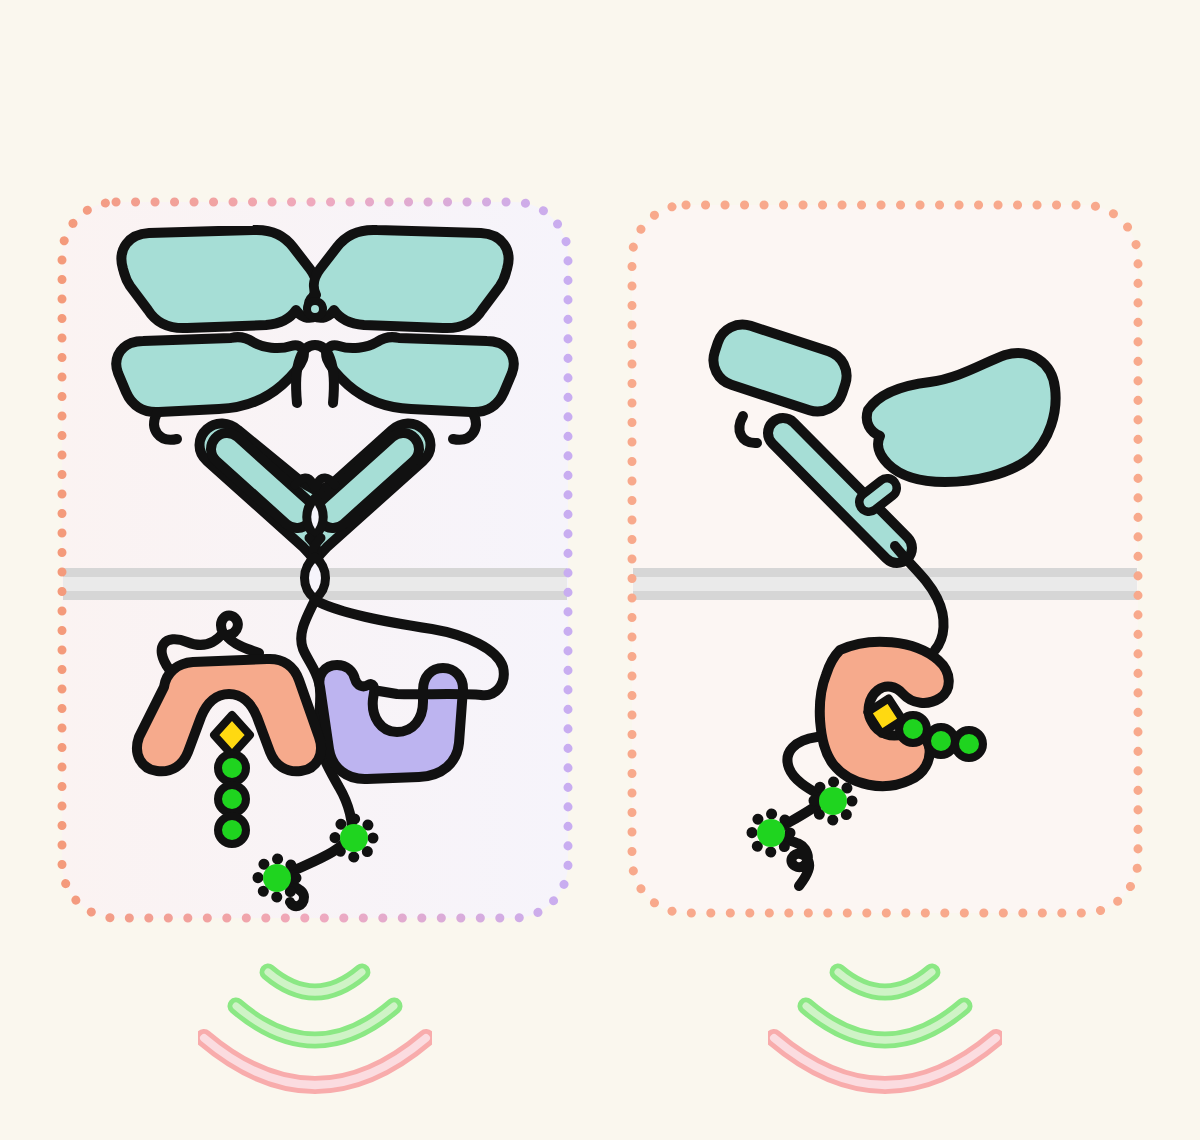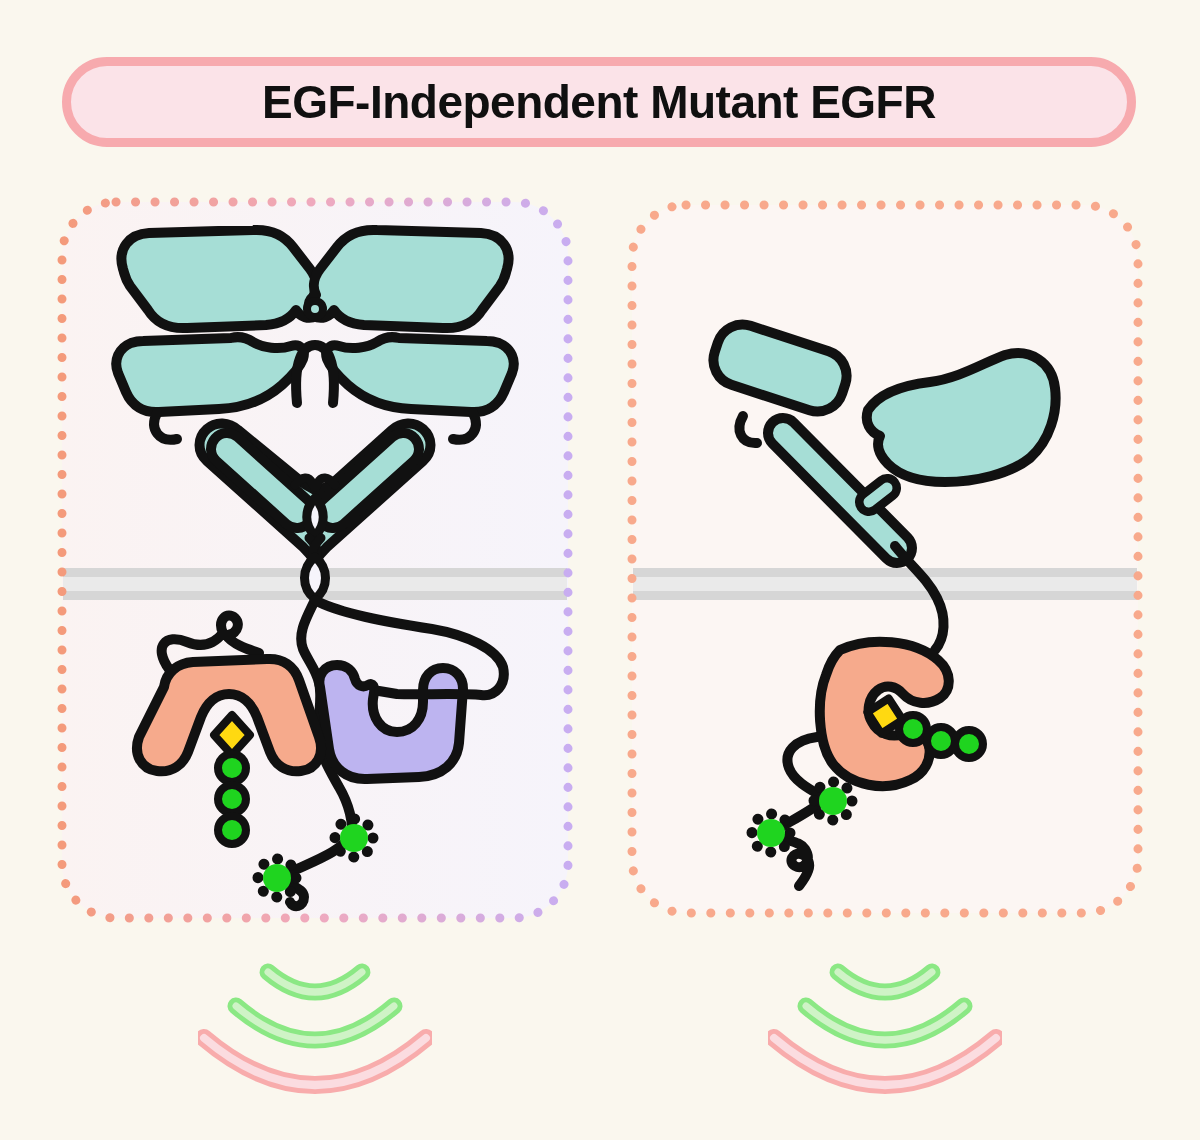--- a/index.html
+++ b/index.html
@@ -57,23 +57,20 @@
   .arc-g{fill:none;stroke:var(--arc-green,#8BE884);stroke-width:17;stroke-linecap:round;}
   .arc-g-in{fill:none;stroke:var(--arc-green-in,#CFF3C6);stroke-width:7;stroke-linecap:round;}
   .arc-p{fill:none;stroke:var(--arc-pink,#F8ACAC);stroke-width:18;stroke-linecap:round;}
   .arc-p-in{fill:none;stroke:var(--arc-pink-in,#FBDCE0);stroke-width:8;stroke-linecap:round;}
 </style>
 </head>
 <body>
 
 <div class="page">
 
-  <div class="title-pill">
-    <h1>EGF-Independent Mutant EGFR</h1>
-  </div>
 
   <svg id="panel-left" width="516" height="726" viewBox="0 0 516 726">
     <defs>
       <linearGradient id="gBorderL" x1="0" y1="0" x2="1" y2="0">
         <stop offset="0" class="stA"></stop>
           <stop offset="0.5" class="stB"></stop>
           <stop offset="1" class="stC"></stop>
       </linearGradient>
       <linearGradient id="gBgL" x1="0" y1="0" x2="1" y2="0">
         <stop offset="0" class="sbA"></stop>

